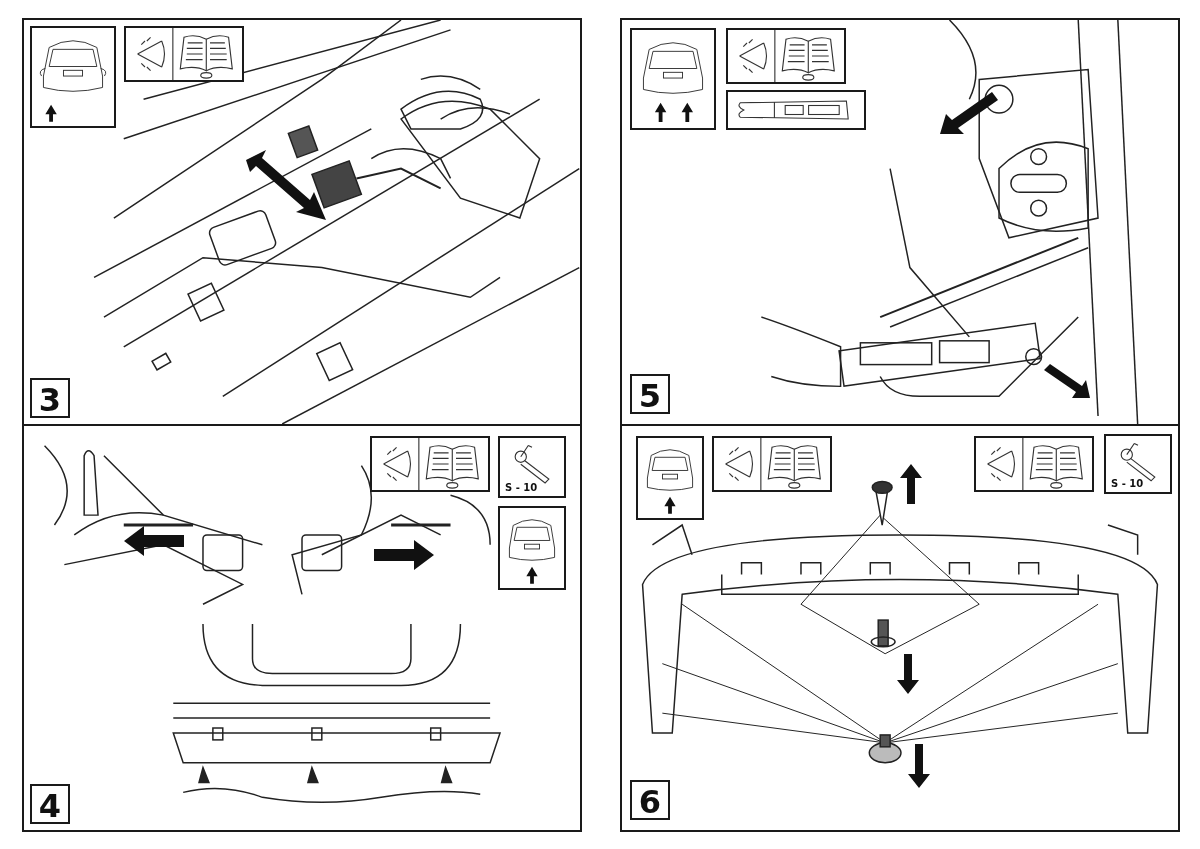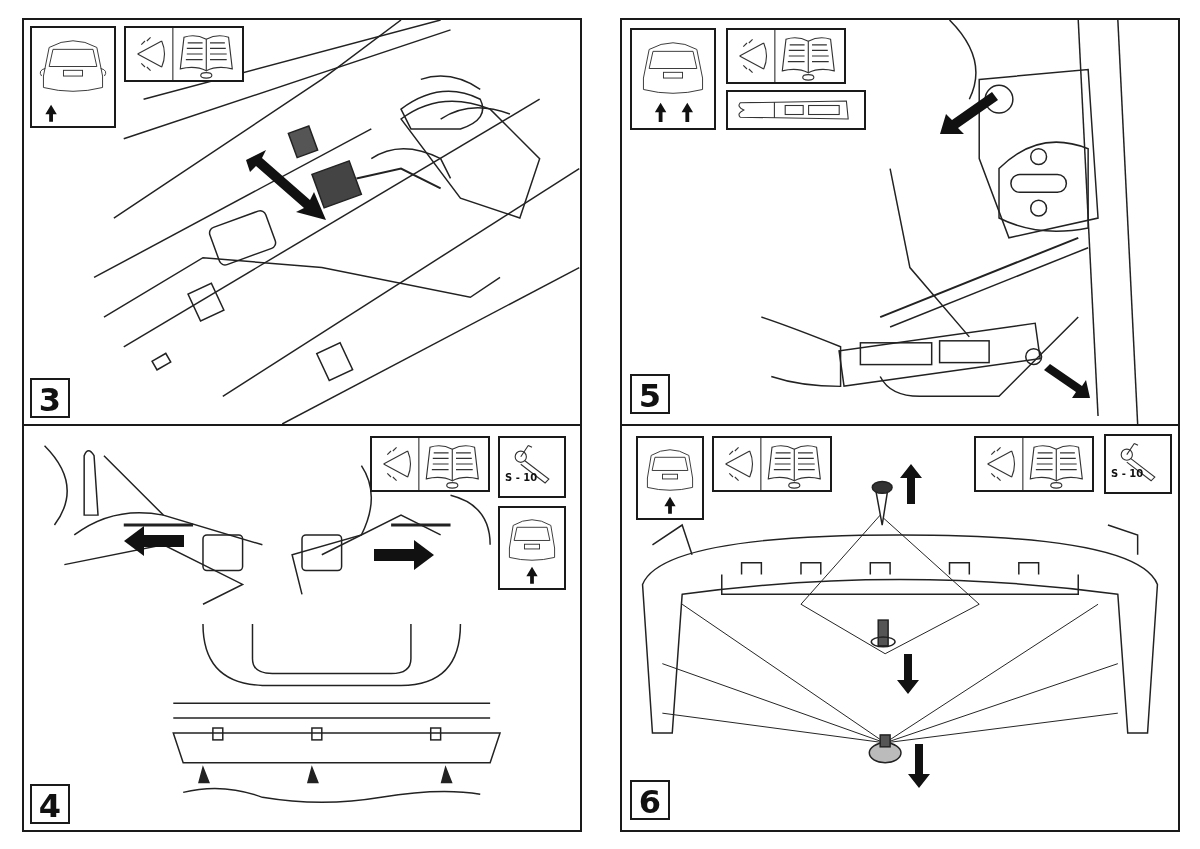--- a/index.html
+++ b/index.html
@@ -3,21 +3,21 @@
 <meta charset="utf-8">
 <style>
   html,body{margin:0;padding:0;background:#fff;}
   body{width:1200px;height:849px;position:relative;overflow:hidden;font-family:"DejaVu Sans",sans-serif;}
   .panel{position:absolute;border:2px solid #1a1a1a;box-sizing:border-box;background:#fff;overflow:hidden;}
   .panel svg.art{position:absolute;left:0;top:0;width:100%;height:100%;}
   .stepnum{position:absolute;width:40px;height:40px;border:2px solid #1a1a1a;background:#fff;
     font-weight:bold;font-size:32px;line-height:40px;text-align:center;color:#111;box-sizing:border-box;}
   .iconbox{position:absolute;border:2px solid #1a1a1a;background:#fff;box-sizing:border-box;}
   .iconbox svg{width:100%;height:100%;display:block;}
-  .toollabel{position:absolute;left:5px;bottom:13px;font-size:10px;font-weight:bold;color:#111;}
+  .toollabel{position:absolute;left:5px;bottom:3px;font-size:10px;font-weight:bold;color:#111;}
 </style>
 </head>
 <body>
 
 <div class="panel" style="left:22px;top:18px;width:560px;height:408px;">
   <svg class="art" viewBox="0 0 560 408" fill="none" stroke="#222" stroke-width="1.5">
     <path d="M120 80 L420 0"></path>
       <path d="M100 120 L430 10"></path>
     <path d="M90 200 L300 60 L380 0"></path>
     <path d="M70 260 L350 110"></path>

